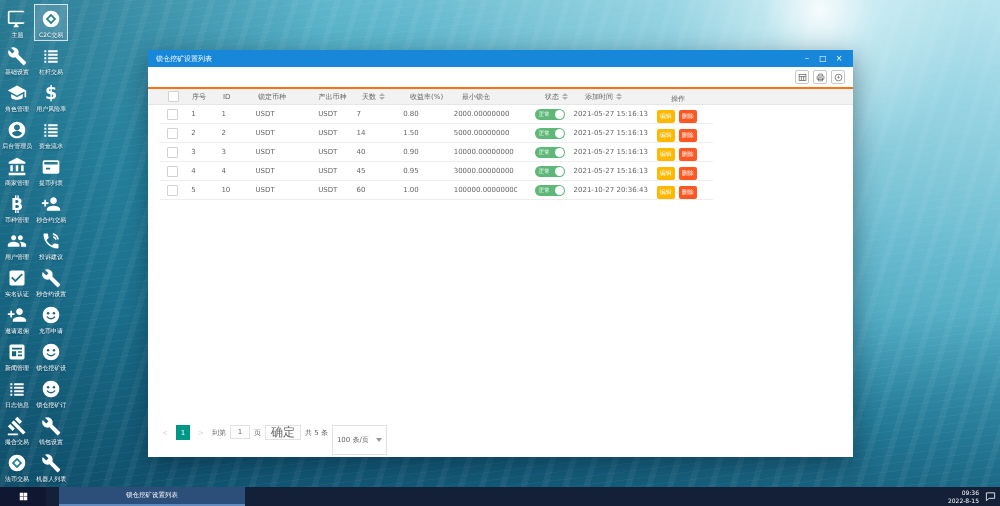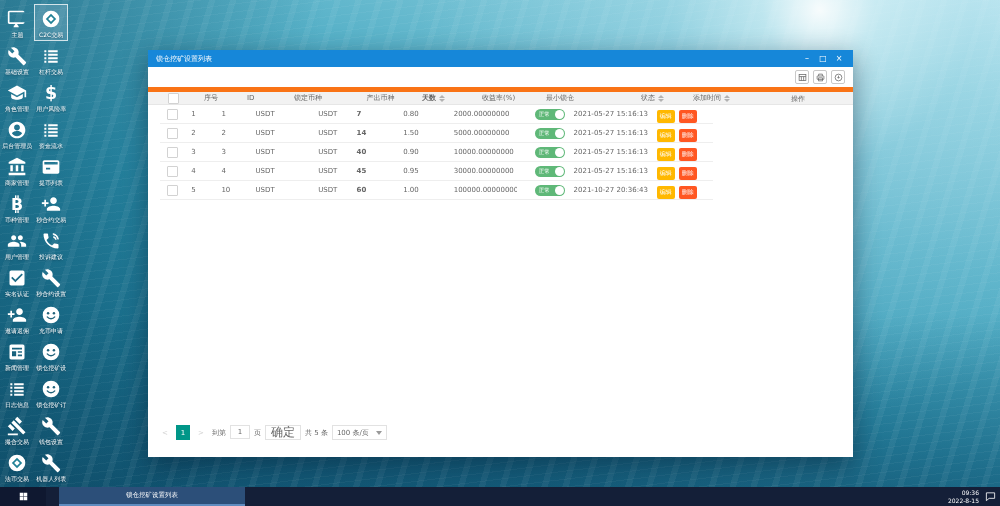--- a/index.html
+++ b/index.html
@@ -48,27 +48,27 @@
               padding:0 8px; flex:none; }
   .btn-add { font-size:7px; color:#555; background:#fff; border:1px solid #d2d2d2; border-radius:2px;
              padding:3px 9px; cursor:pointer; font-family:inherit; }
   .toolbar2 { height:20px; flex:none; position:relative; }
   .tools { position:absolute; right:8px; top:3px; display:flex; gap:4px; }
   .toolbtn { width:14px; height:14px; border:1px solid #c9c9c9; border-radius:2px; background:#fff;
              display:flex; align-items:center; justify-content:center; cursor:pointer; }
   .toolbtn svg { width:9px; height:9px; }
 
   
-  .thead { height:18px; background:#f2f2f2; border-top:5px solid #f97316; border-bottom:1px solid #e6e6e6;
-           display:flex; padding-left:12px; flex:none;gap:12px; }
+  .thead { height:18px; background:#f2f2f2; border-top:2px solid #f97316; border-bottom:1px solid #e6e6e6;
+           display:flex; padding-left:12px; flex:none; }
   .hcell { font-size:7px; color:#666; display:flex; align-items:center; padding-left:6px; }
   .trow { margin-left:12px; width:553px; height:19px; border-bottom:1px solid #eee; display:flex; flex:none; }
   .cell { font-size:7px; color:#666; display:flex; align-items:center; padding-left:6px; overflow:hidden; white-space:nowrap; }
   .c0{width:26px; justify-content:center; padding-left:0;} .c1{width:31px;} .c2{width:35px;align-items:center;} .c3{width:51px;}
-  .c4{width:53px;justify-content:center;} .c5{width:48px;font-weight:bold;} .c6{width:52px;} .c7{width:71px;} .c8{width:36px; padding-left:2px;margin-left:16px;}
+  .c4{width:53px;justify-content:center;} .c5{width:48px;} .c6{width:52px;} .c7{width:71px;} .c8{width:36px; padding-left:2px;margin-left:16px;}
   .c9{width:90px;} .c10{width:60px; padding-left:2px;align-items:flex-end;}
   .cb { width:11px; height:11px; border:1px solid #d2d2d2; background:#fff; border-radius:1px; cursor:pointer; }
   .sort { display:inline-flex; flex-direction:column; margin-left:3px; cursor:pointer; }
   .sort i { width:0; height:0; border-left:3px solid transparent; border-right:3px solid transparent; }
   .sort .up { border-bottom:3px solid #b2b2b2; margin-bottom:1px; }
   .sort .dn { border-top:3px solid #b2b2b2; }
   .switch { width:30px; height:11px; border-radius:6px; background:var(--toggle); position:relative;
             display:inline-block; cursor:pointer; flex:none; }
   .sw-txt { position:absolute; left:4px; top:1px; color:#fff; font-size:5.5px; line-height:9px; }
   .knob { position:absolute; right:1px; top:1px; width:9px; height:9px; border-radius:50%; background:#fff; }
@@ -81,21 +81,21 @@
 
   
   .pager { flex:none; height:40px; display:flex; align-items:flex-start; padding:8px 8px 0 10px; gap:4px;
            font-size:7px; color:#666; }
   .pager > * { display:flex; align-items:center; }
   .pg-box { min-width:14px; height:15px; justify-content:center; padding:0 2px; }
   .pg-arrow { color:#d2d2d2; cursor:pointer; }
   .pg-active { background:var(--pact); color:#fff; cursor:default; }
   .pg-input { width:20px; height:14px; border:1px solid #e2e2e2; justify-content:center; color:#666; }
   .pg-btn { height:15px; border:1px solid #e2e2e2; padding:0 5px; background:#fff; cursor:pointer; }
-  .pg-select { height:15px; border:1px solid #e2e2e2; padding:0 4px; gap:7px; cursor:pointer; }
+  .pg-select { height:30px; border:1px solid #e2e2e2; padding:0 4px; gap:7px; cursor:pointer; }
   .caret { width:0; height:0; border-left:3px solid transparent; border-right:3px solid transparent;
            border-top:4px solid #999; }
   .pg-text { height:15px; }
 </style>
 </head>
 <body>
 
 <svg width="0" height="0" style="position:absolute">
   <symbol id="monitor-icon" viewBox="0 0 24 24">
       <path d="M21 2H3c-1.1 0-2 .9-2 2v12c0 1.1.9 2 2 2h7l-2 3v1h6v-1l-2-3h7c1.1 0 2-.9 2-2V4c0-1.1-.9-2-2-2zm0 14H3V4h18v12z"></path>

